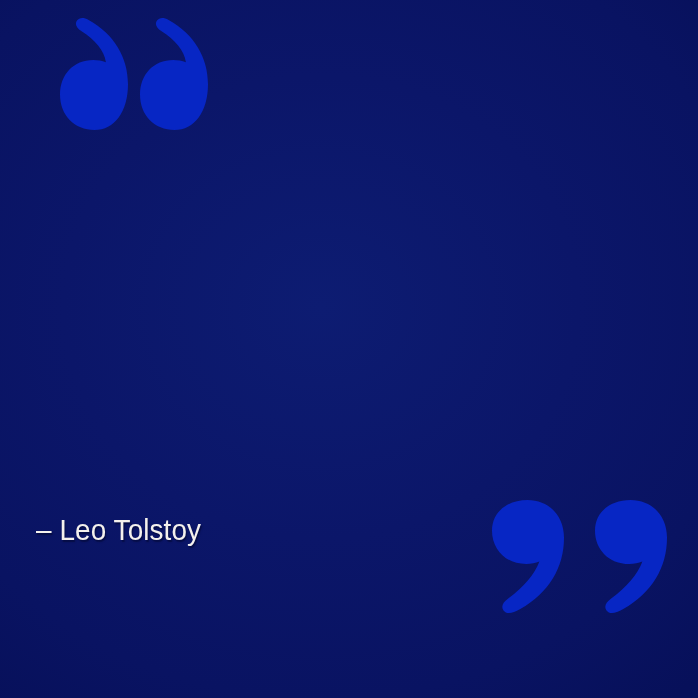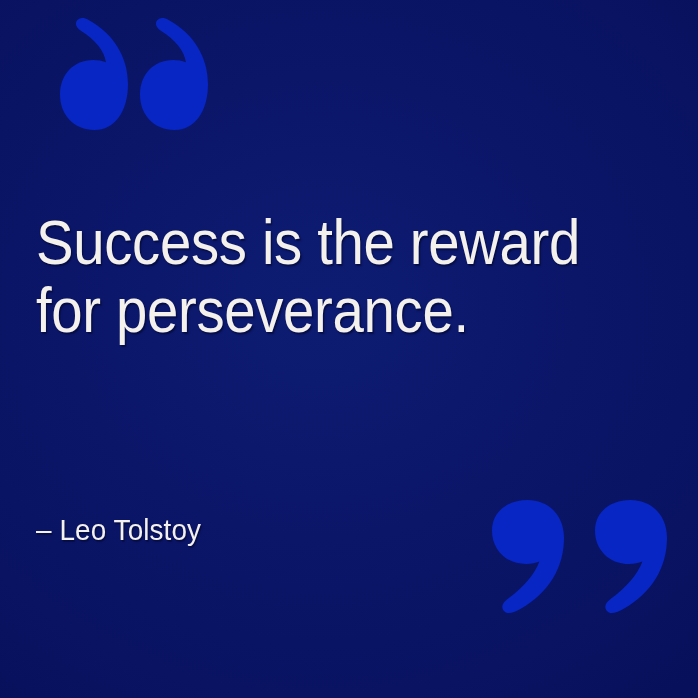--- a/index.html
+++ b/index.html
@@ -92,24 +92,20 @@
 
   <span class="quote-mark" id="open-quote">
     <svg width="172" height="112" viewBox="0 0 172 112" xmlns="http://www.w3.org/2000/svg" aria-hidden="true">
       <g fill="#0726c4">
         <path d="M58.5 112c-20.1 0-34.5-14.6-34.5-35.4 0-20 13.6-34.6 33.2-34.6 4.7 0 9 .8 12.7 2.3C68.2 32 59 21.9 45.6 13.2 40.2 9.6 38.6 5.8 41 2.6c2.4-3.2 6.6-3.4 11.6-.6C78.3 16.3 92 39.6 92 66.2 92 93.5 78.4 112 58.5 112z"></path>
         <path d="M138.5 112c-20.1 0-34.5-14.6-34.5-35.4 0-20 13.6-34.6 33.2-34.6 4.7 0 9 .8 12.7 2.3C148.2 32 139 21.9 125.6 13.2c-5.4-3.6-7-7.4-4.6-10.6 2.4-3.2 6.6-3.4 11.6-.6C158.3 16.3 172 39.6 172 66.2 172 93.5 158.4 112 138.5 112z"></path>
       </g>
     </svg>
   </span>
 
-  <div id="quote-body">
-    <p id="quote-text">Success is the reward
-for perseverance.</p>
-  </div>
 
   <p id="attribution">– Leo Tolstoy</p>
 
   <span class="quote-mark" id="close-quote">
     <svg width="175" height="128" viewBox="0 0 175 128" xmlns="http://www.w3.org/2000/svg" aria-hidden="true">
       <g fill="#0726c4">
         <path d="M35.5 0C56.9 0 72 15.6 72 37.8 72 67.5 56.8 93 28.3 109.1c-8.4 4.7-14 5.1-16.8 1.3-2.7-3.6-.8-8 5-12.1C32 86.7 42.3 74.8 47.4 61.5c-3.8 1.6-8.2 2.5-13.1 2.5C13.3 64 0 48.9 0 30.7 0 12.3 14.8 0 35.5 0z"></path>
         <path d="M138.5 0C159.9 0 175 15.6 175 37.8c0 29.7-15.2 55.2-43.7 71.3-8.4 4.7-14 5.1-16.8 1.3-2.7-3.6-.8-8 5-12.1C135 86.7 145.3 74.8 150.4 61.5c-3.8 1.6-8.2 2.5-13.1 2.5-21 0-34.3-15.1-34.3-33.3C103 12.3 117.8 0 138.5 0z"></path>
       </g>
     </svg>

